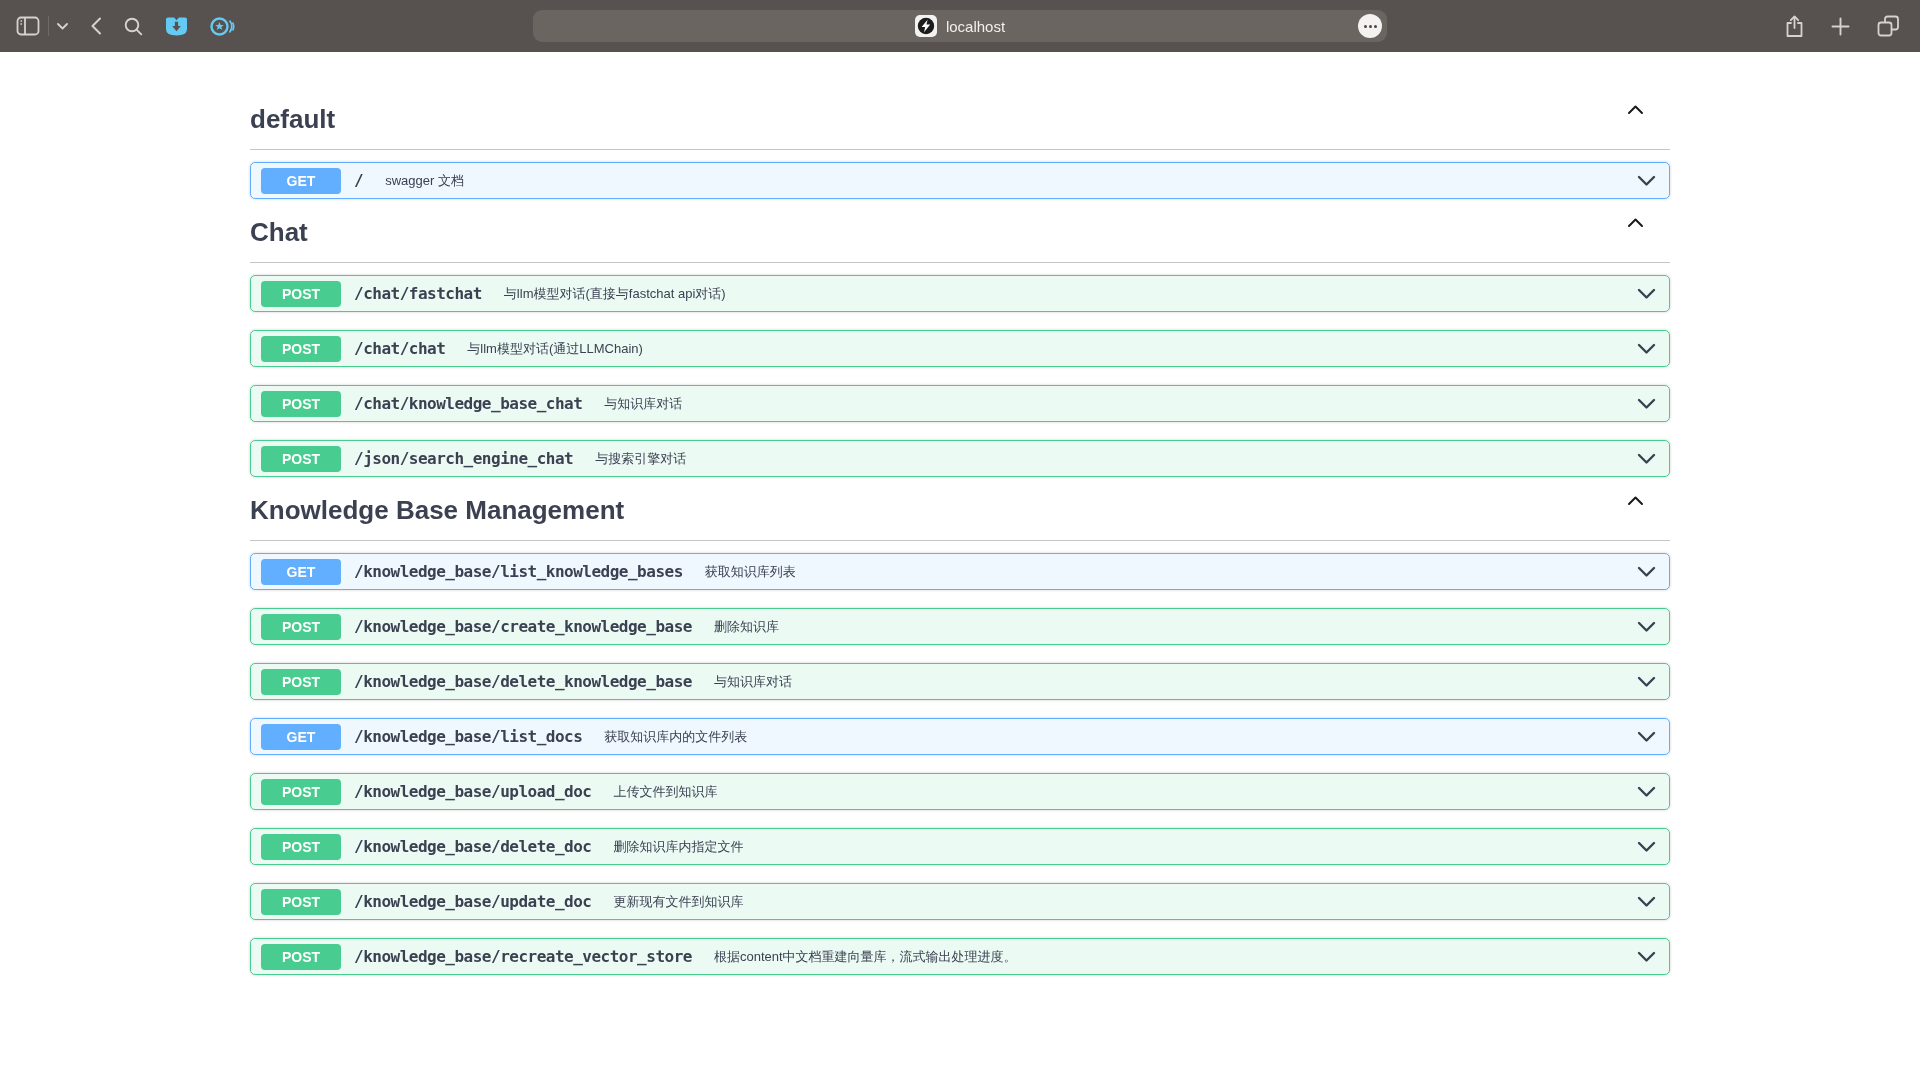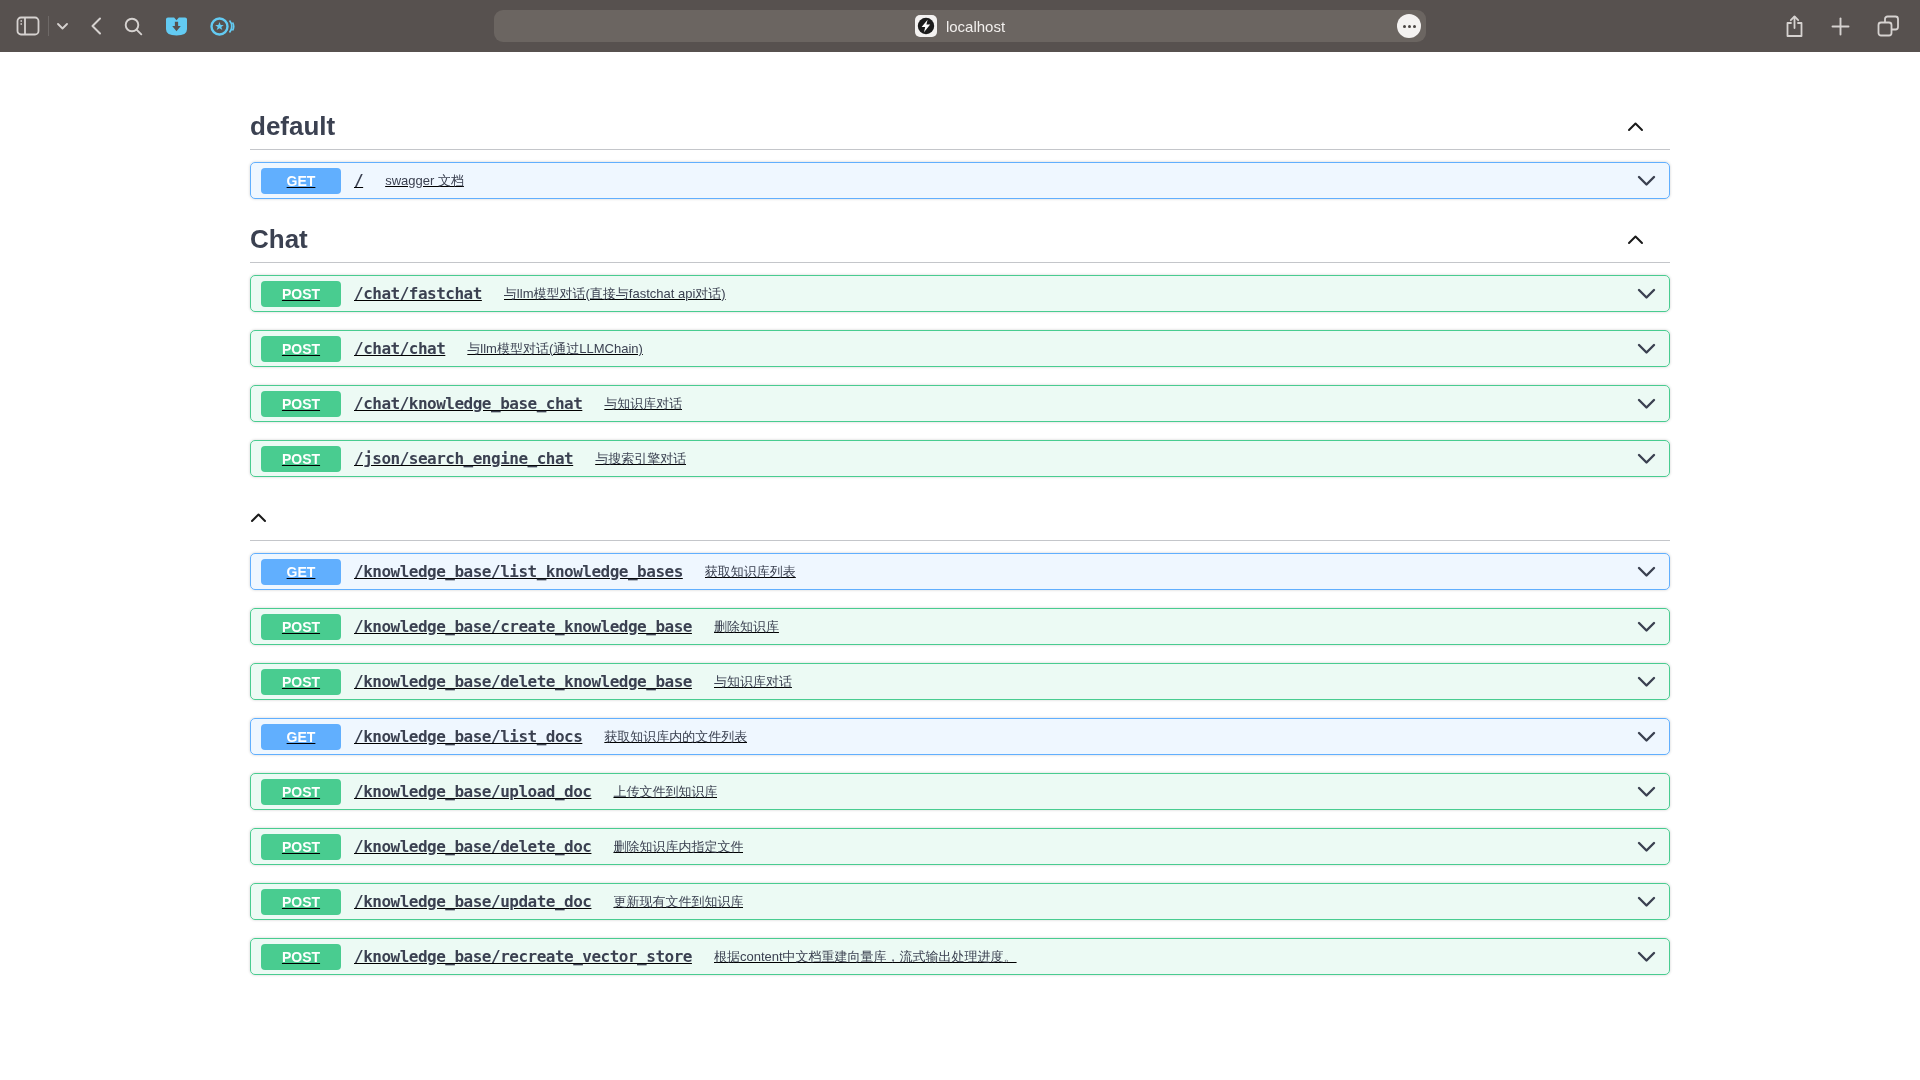--- a/index.html
+++ b/index.html
@@ -9,46 +9,46 @@
   
   .chrome { position:relative; height:52px; background:var(--toolbar-bg,#57514f);
             display:flex; align-items:center; justify-content:space-between; }
   .tb-group { display:flex; align-items:center; }
   .tb-group.left { margin-left:16px; gap:22px; }
   .tb-group.right { margin-right:20px; gap:27px; }
   .tb-btn { display:flex; align-items:center; justify-content:center; cursor:default; }
   .sb-wrap { display:flex; align-items:center; gap:8px; }
   .sb-sep { width:1px; height:20px; background:rgba(255,255,255,.14); }
   .url-field { position:absolute; left:50%; top:50%; transform:translate(-50%,-50%);
-               width:932px; height:32px; border-radius:9px; background:#6b6561;
+               width:854px; height:32px; border-radius:9px; background:#6b6561;
                display:flex; align-items:center; justify-content:center; gap:9px; }
   .url-text { color:#f2efed; font-size:15px; }
   .ellipsis-btn { position:absolute; right:5px; top:50%; transform:translateY(-50%);
                   width:24px; height:24px; border-radius:50%; background:#f4f2f1;
                   display:flex; align-items:center; justify-content:center; gap:2px; }
   .ellipsis-btn i { width:3px; height:3px; border-radius:50%; background:#4a4543; display:block; }
 
   
   .page { background:#fff; height:1028px; }
   .wrapper { max-width:1420px; margin:0 auto; }
   .info { padding-top:42px; }
   .api-title { font-size:36px; font-weight:bold; color:#3b4151; line-height:44px; }
   .badge { display:inline-block; font-size:13px; font-weight:bold; color:#fff;
            border-radius:14px; padding:4px 11px; line-height:1; position:relative; top:-12px;
            margin-left:8px; vertical-align:middle; }
   .badge.version { background:var(--badge-version-bg,#7d8492); }
   .badge.oas { background:var(--badge-oas-bg,#89bf04); margin-left:6px; }
   .spec-link { display:inline-block; margin-top:6px; font-size:15px;
                color:var(--link,#4990e2); text-decoration:none; }
   .sections { margin-top:52px; }
-  .tag-header { height:46px; display:flex; align-items:center; justify-content:space-between;
+  .tag-header { height:46px; display:flex; justify-content:space-between;
                 border-bottom:1px solid rgba(59,65,81,.3); cursor:pointer; }
   .tag-title { font-size:26px; font-weight:bold; color:#3b4151; }
   .tag-arrow { margin-right:26px; display:flex; }
-  .rows { padding-top:12px;text-decoration:underline; }
+  .rows { padding-top:12px; }
   .opblock { height:37px; margin-bottom:18px; border-radius:5px; border:1px solid;
              display:flex; align-items:center; box-shadow:0 0 3px rgba(0,0,0,.19); cursor:pointer; }
   .opblock.get  { background:rgba(97,175,254,.1);  border-color:var(--get,#61affe); }
   .opblock.post { background:rgba(73,204,144,.1); border-color:var(--post,#49cc90); }
   .method { width:80px; height:26px; margin-left:10px; border-radius:4px; flex:0 0 auto;
             display:flex; align-items:center; justify-content:center;
             color:#fff; font-size:14px; font-weight:bold; }
   .opblock.get  .method { background:var(--get,#61affe); }
   .opblock.post .method { background:var(--post,#49cc90); }
   .path { margin-left:13px; font-family:"DejaVu Sans Mono", monospace; font-weight:bold;
@@ -221,20 +221,21 @@
       <svg width="19" height="12" viewBox="0 0 19 12" fill="none" stroke="#3b4151" stroke-width="2.4" stroke-linecap="round" stroke-linejoin="round">
         <path d="M2 2 L9.5 9.5 L17 2"></path>
       </svg>
     </span>
   </div>
 </div>
   </section>
 
   <section class="tag-section">
     <div class="tag-header">
+      <span class="tag-title">Knowledge Base Management</span>
       <span class="tag-arrow">
         <svg width="17" height="11" viewBox="0 0 17 11" fill="none" stroke="#1a1a1a" stroke-width="2" stroke-linecap="round" stroke-linejoin="round">
           <path d="M2 9 L8.5 2.5 L15 9"></path>
         </svg>
       </span>
     </div>
     <div class="rows">
   <div class="opblock get">
     <span class="method">GET</span>
     <span class="path">/knowledge_base/list_knowledge_bases</span>

